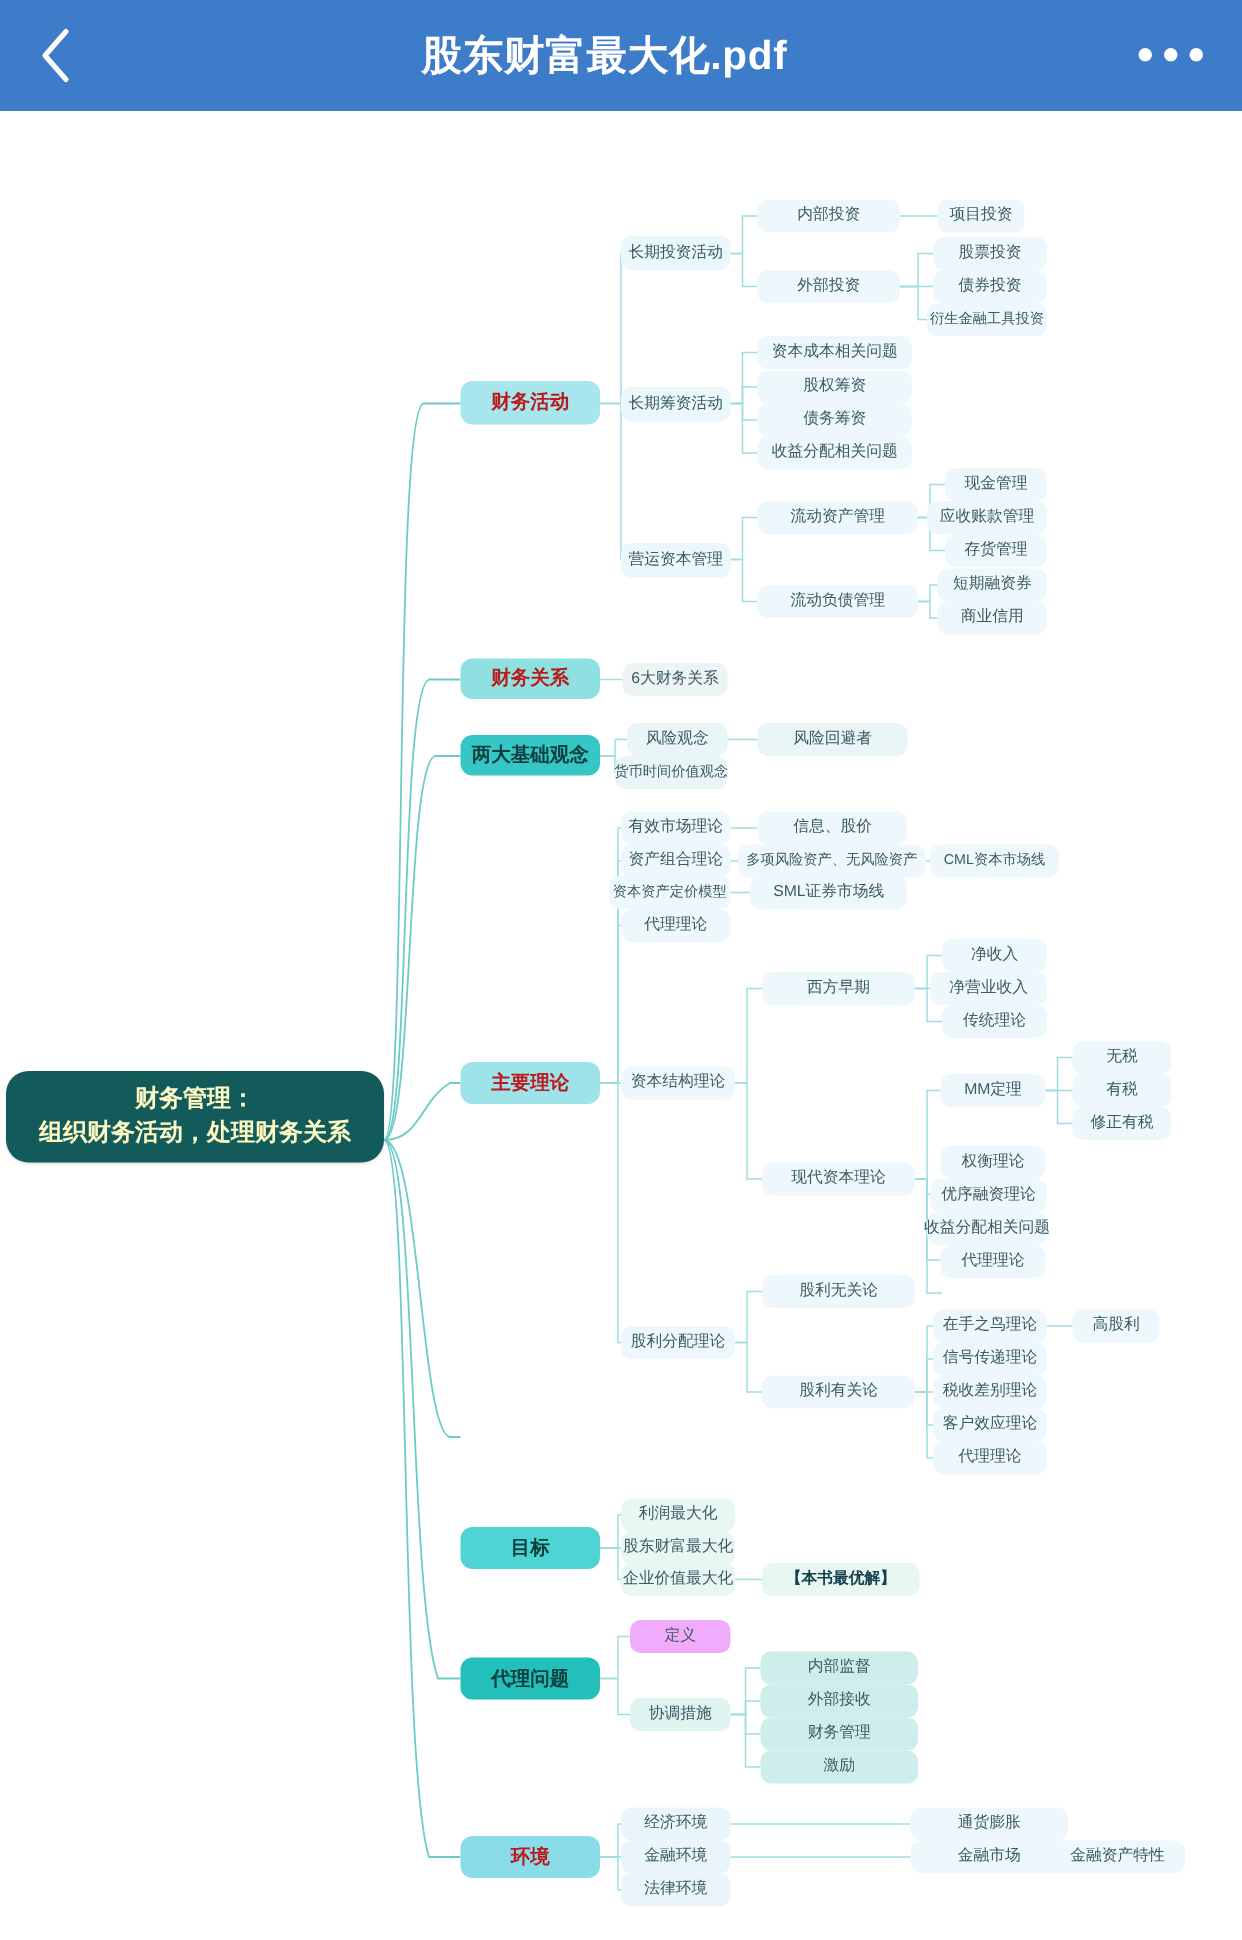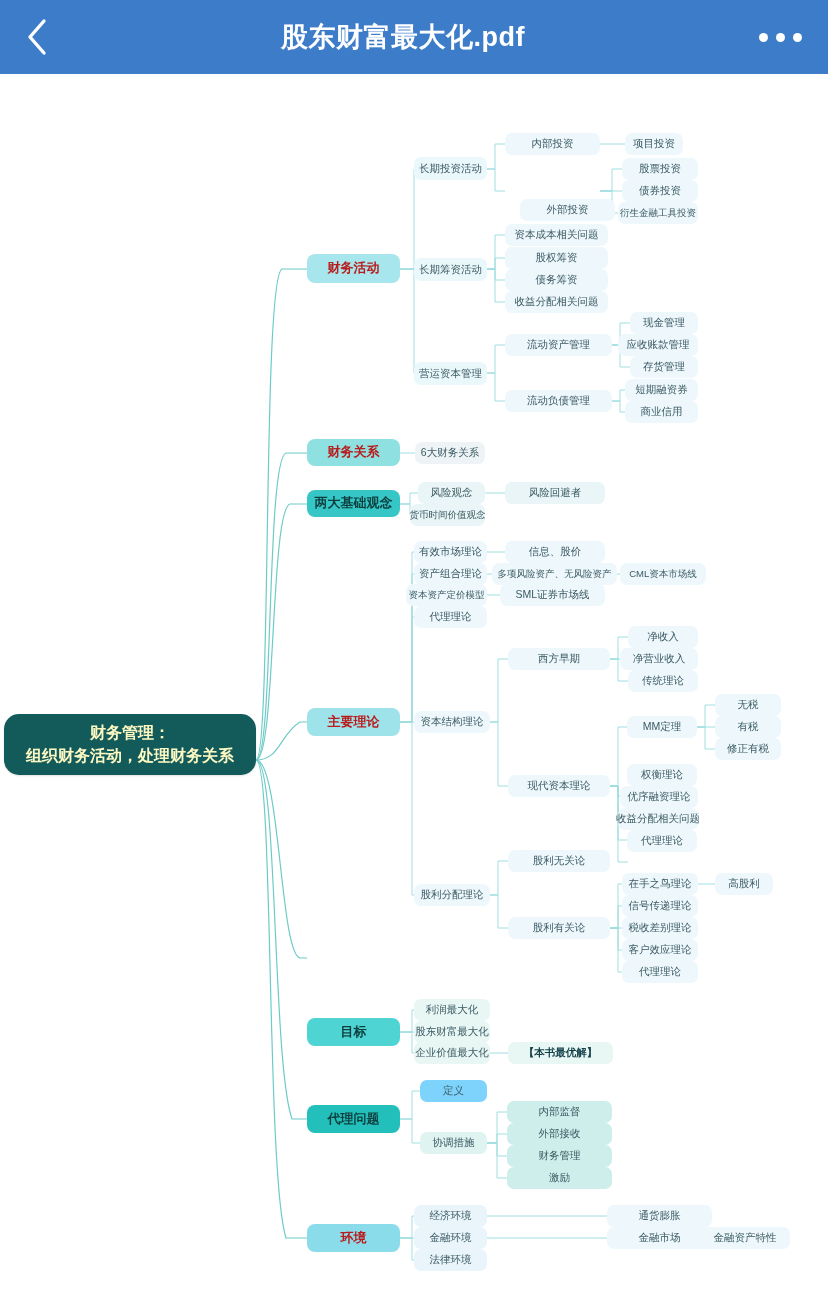--- a/index.html
+++ b/index.html
@@ -210,21 +210,21 @@
 
   <div class="node lvl2" style="left:414px;top:83px;width:73px;height:23px;background:#eaf7fb;">
     <span>长期投资活动</span>
     </div>
   <div class="node lvl3" style="left:505px;top:59px;width:95px;height:22px;background:#eef8fc;">
     <span>内部投资</span>
     </div>
   <div class="node lvl4" style="left:625px;top:59px;width:58px;height:22px;background:#eef8fc;">
     <span>项目投资</span>
     </div>
-  <div class="node lvl3" style="left:520px;top:106px;width:95px;height:22px;background:#eef8fc;margin-top:19px;">
+  <div class="node lvl3" style="left:505px;top:106px;width:95px;height:22px;background:#eef8fc;">
     <span>外部投资</span>
     </div>
   <div class="node lvl4" style="left:622px;top:84px;width:76px;height:22px;background:#eef8fc;">
     <span>股票投资</span>
     </div>
   <div class="node lvl4" style="left:622px;top:106px;width:76px;height:22px;background:#eef8fc;">
     <span>债券投资</span>
     </div>
   <div class="node lvl4" style="left:618px;top:128px;width:80px;height:22px;background:#eef8fc;">
     <span style="font-size:9.5px">衍生金融工具投资</span>
@@ -403,21 +403,21 @@
   <div class="node lvl2" style="left:414px;top:968px;width:76px;height:22px;background:#e8f6f4;">
     <span>企业价值最大化</span>
     </div>
   <div class="node lvl3 strong" style="left:508px;top:968px;width:105px;height:22px;background:#e8f6f4;">
     <span>【本书最优解】</span>
     </div>
 
   <div class="node lvl1" style="left:307px;top:1031px;width:93px;height:28px;background:#23c0bb;color:#0d3f3f;align-items:center;">
     <span>代理问题</span>
     </div>
-  <div class="node lvl2" style="left:420px;top:1006px;width:67px;height:22px;background:#7dd3fc;">
+  <div class="node lvl2" style="left:420px;top:1006px;width:67px;height:22px;background:#f0abfc;">
     <span>定义</span>
     </div>
   <div class="node lvl2" style="left:420px;top:1058px;width:67px;height:22px;background:#dff3f1;">
     <span>协调措施</span>
     </div>
   <div class="node lvl3" style="left:507px;top:1027px;width:105px;height:22px;background:#cdeeea;">
     <span>内部监督</span>
     </div>
   <div class="node lvl3" style="left:507px;top:1049px;width:105px;height:22px;background:#cdeeea;">
     <span>外部接收</span>

